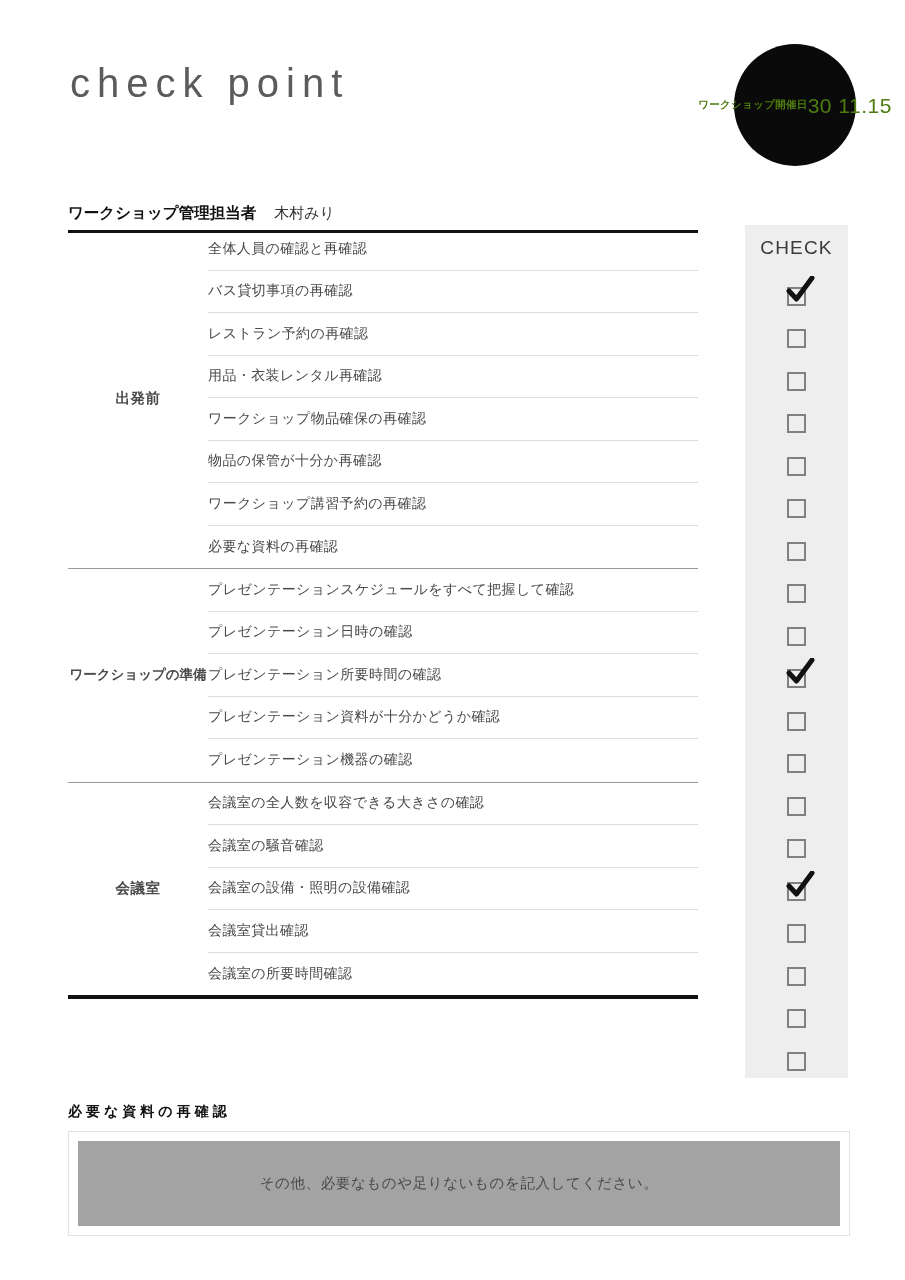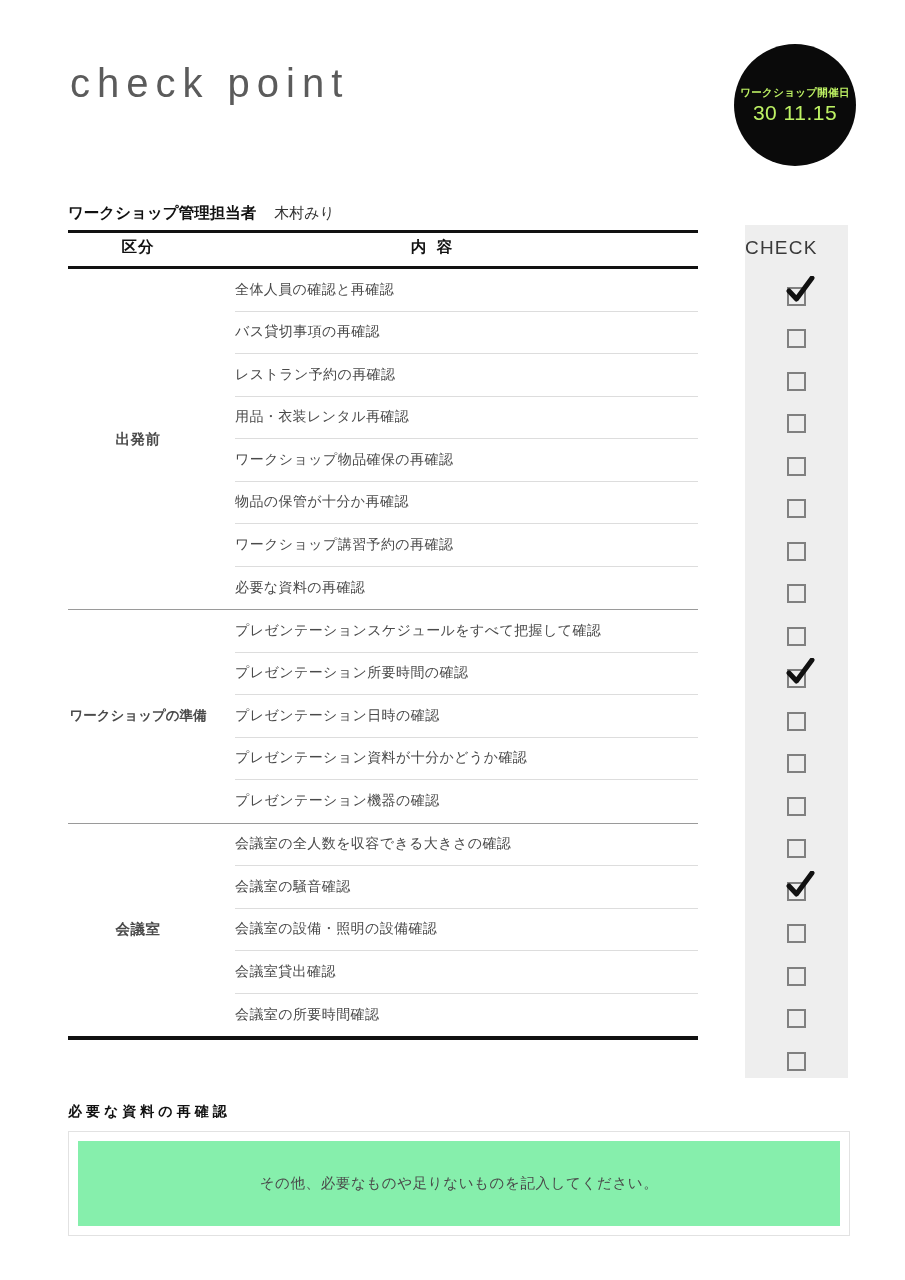--- a/index.html
+++ b/index.html
@@ -43,23 +43,22 @@
 
   
   .date-badge {
     position: absolute;
     left: 734px;
     top: 44px;
     width: 122px;
     height: 122px;
     border-radius: 50%;
     background: #0a0a0a;
-    color: #bef264;
-    display: flex;
-    flex-direction: column;
+    color: #4d7c0f;
+    display: flex;
     align-items: center;
     justify-content: center;
   }
   .badge-label {
     font-size: 10.5px;
     font-weight: 700;
     letter-spacing: 0.3px;
     white-space: nowrap;
   }
   .badge-date {
@@ -104,21 +103,21 @@
     top: 225px;
     width: 103px;
     height: 853px;
     background: #eeeeee;
   }
   .check-panel-title {
     position: absolute;
     top: 12px;
     left: 0;
     width: 103px;
-    text-align: left;
+    text-align: center;
     font-size: 19px;
     font-weight: 400;
     letter-spacing: 1.2px;
     color: #3a3a3a;
   }
   .check-list {
     position: absolute;
     top: 50px;
     left: 0;
     width: 103px;
@@ -197,21 +196,20 @@
     letter-spacing: 0.5px;
     text-align: center;
     box-sizing: border-box;
   }
   .group-label.narrow {
     font-size: 13.5px;
     letter-spacing: 0px;
   }
   .group-rows {
     flex: 1;
-    margin-left: 27px;
   }
   .trow {
     height: 42.5px;
     display: flex;
     align-items: center;
     border-bottom: 1px solid #dddddd;
     font-size: 14px;
     font-weight: 400;
     color: #4a4a4a;
     letter-spacing: 0.4px;
@@ -238,21 +236,21 @@
     width: 782px;
     height: 105px;
     border: 1px solid #e2e2e2;
     box-sizing: border-box;
     padding: 9px;
     background: #ffffff;
   }
   .notes-inner {
     width: 100%;
     height: 100%;
-    background: #86efac;
+    background: #a3a3a3;
     display: flex;
     align-items: center;
     justify-content: center;
     font-size: 14.5px;
     color: #4a4a4a;
     letter-spacing: 0.6px;
   }
 </style>
 </head>
 <body>
@@ -340,44 +338,40 @@
       <div class="check-cell">
         <div class="checkbox"></div>
       </div>
       <div class="check-cell">
         <div class="checkbox"></div>
       </div>
     </div>
 </div>
 
 <div class="table">
-  <div class="table-head">
-    <div class="th-kubun">区分</div>
-    <div class="th-naiyo">内 容</div>
-  </div>
   <div id="table-body">
       <div class="group">
         <div class="group-label">出発前</div>
         <div class="group-rows">
           <div class="trow">全体人員の確認と再確認</div>
           <div class="trow">バス貸切事項の再確認</div>
           <div class="trow">レストラン予約の再確認</div>
           <div class="trow">用品・衣装レンタル再確認</div>
           <div class="trow">ワークショップ物品確保の再確認</div>
           <div class="trow">物品の保管が十分か再確認</div>
           <div class="trow">ワークショップ講習予約の再確認</div>
           <div class="trow">必要な資料の再確認</div>
         </div>
       </div>
       <div class="group">
         <div class="group-label narrow">ワークショップの準備</div>
         <div class="group-rows">
           <div class="trow">プレゼンテーションスケジュールをすべて把握して確認</div>
+          <div class="trow">プレゼンテーション日時の確認</div>
           <div class="trow">プレゼンテーション所要時間の確認</div>
-          <div class="trow">プレゼンテーション日時の確認</div>
           <div class="trow">プレゼンテーション資料が十分かどうか確認</div>
           <div class="trow">プレゼンテーション機器の確認</div>
         </div>
       </div>
       <div class="group">
         <div class="group-label">会議室</div>
         <div class="group-rows">
           <div class="trow">会議室の全人数を収容できる大きさの確認</div>
           <div class="trow">会議室の騒音確認</div>
           <div class="trow">会議室の設備・照明の設備確認</div>

